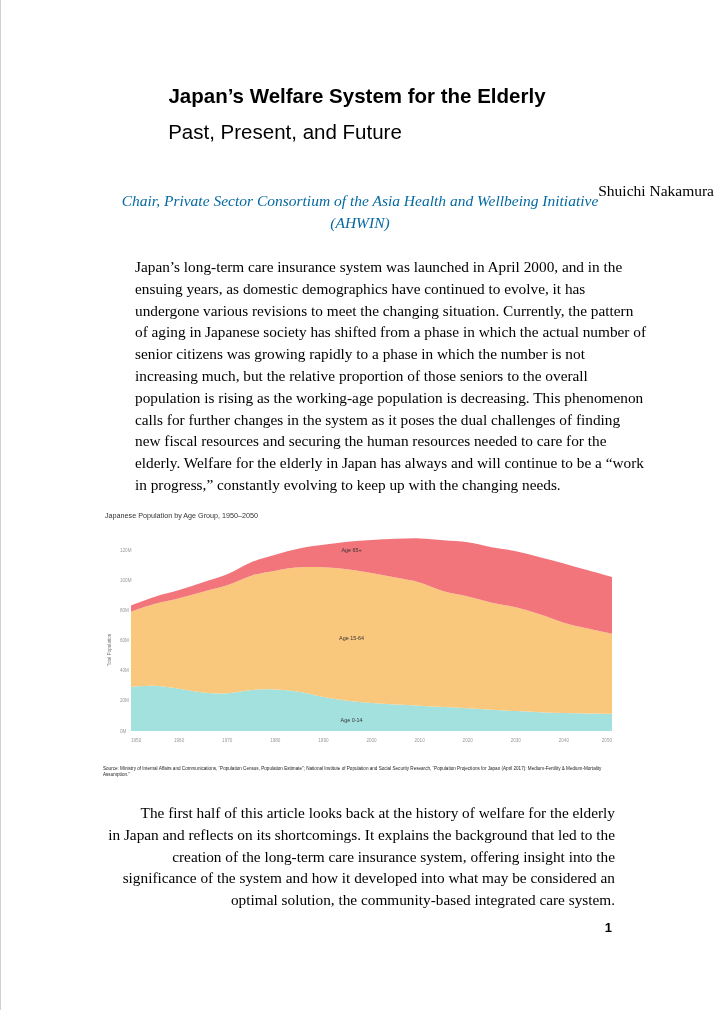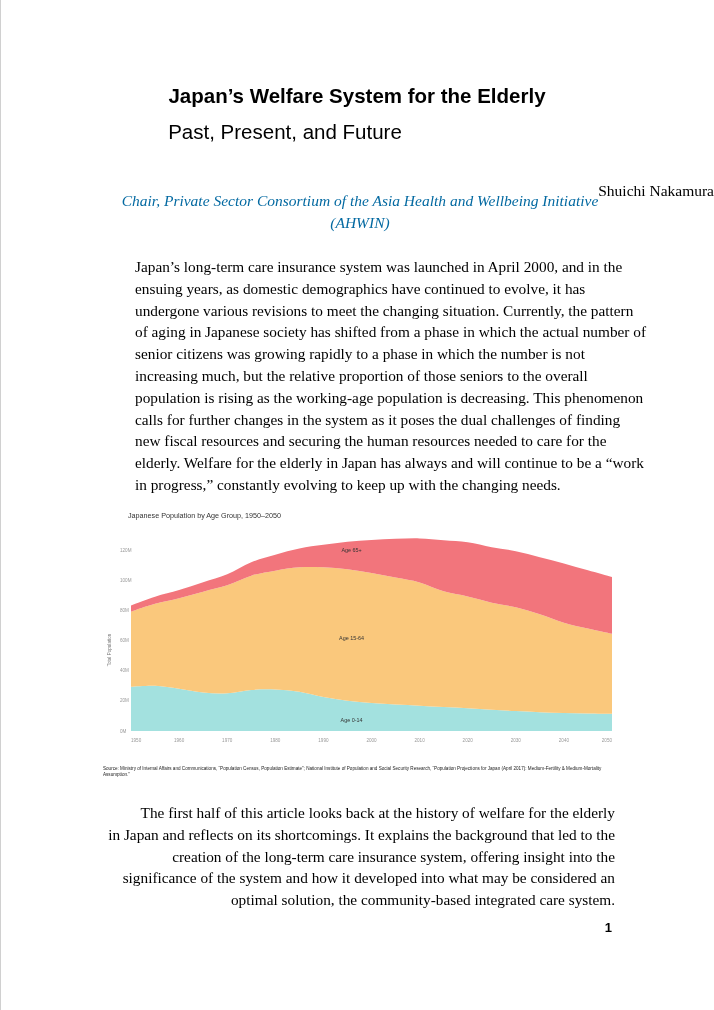--- a/index.html
+++ b/index.html
@@ -11,21 +11,21 @@
     font-family: "Liberation Sans", sans-serif; font-size: 20.5px; color: #000; line-height: 24px; }
   .author { position: absolute; left: 0; width: 714px; top: 181px; text-align: right;
     font-family: "Liberation Serif", serif; font-size: 15.5px; color: #000; line-height: 20px; }
   .affil { position: absolute; left: 100px; width: 520px; top: 190px; text-align: center;
     font-family: "Liberation Serif", serif; font-style: italic; font-size: 15.5px; color: #0369a1; line-height: 22px; }
   .para { position: absolute; left: 103px; width: 512px;
     font-family: "Liberation Serif", serif; font-size: 15.3px; color: #000; line-height: 21.8px; }
   .p1 { top: 256px; margin-left: 32px; }
   .p2 { top: 802px; text-indent: 34px; text-align: right; }
   .chart-title { position: absolute; left: 105px; top: 511px;
-    font-family: "Liberation Sans", sans-serif; font-size: 7.2px; color: #333; margin-left: 23px; }
+    font-family: "Liberation Sans", sans-serif; font-size: 7.2px; color: #333; }
   .chart { position: absolute; left: 100px; top: 530px; }
   .source { position: absolute; left: 103px; top: 766px; width: 512px;
     font-family: "Liberation Sans", sans-serif; font-size: 4.6px; line-height: 6px; color: #222; }
   .page-num { position: absolute; right: 102px; top: 920px;
     font-family: "Liberation Sans", sans-serif; font-weight: bold; font-size: 13px; color: #000; }
   .tick { font-family: "Liberation Sans", sans-serif; font-size: 4.6px; fill: #999; }
   .band-label { font-family: "Liberation Sans", sans-serif; font-size: 5.4px; fill: #333; }
   .axis-title { font-family: "Liberation Sans", sans-serif; font-size: 4.6px; fill: #777; }
 </style>
 </head>

